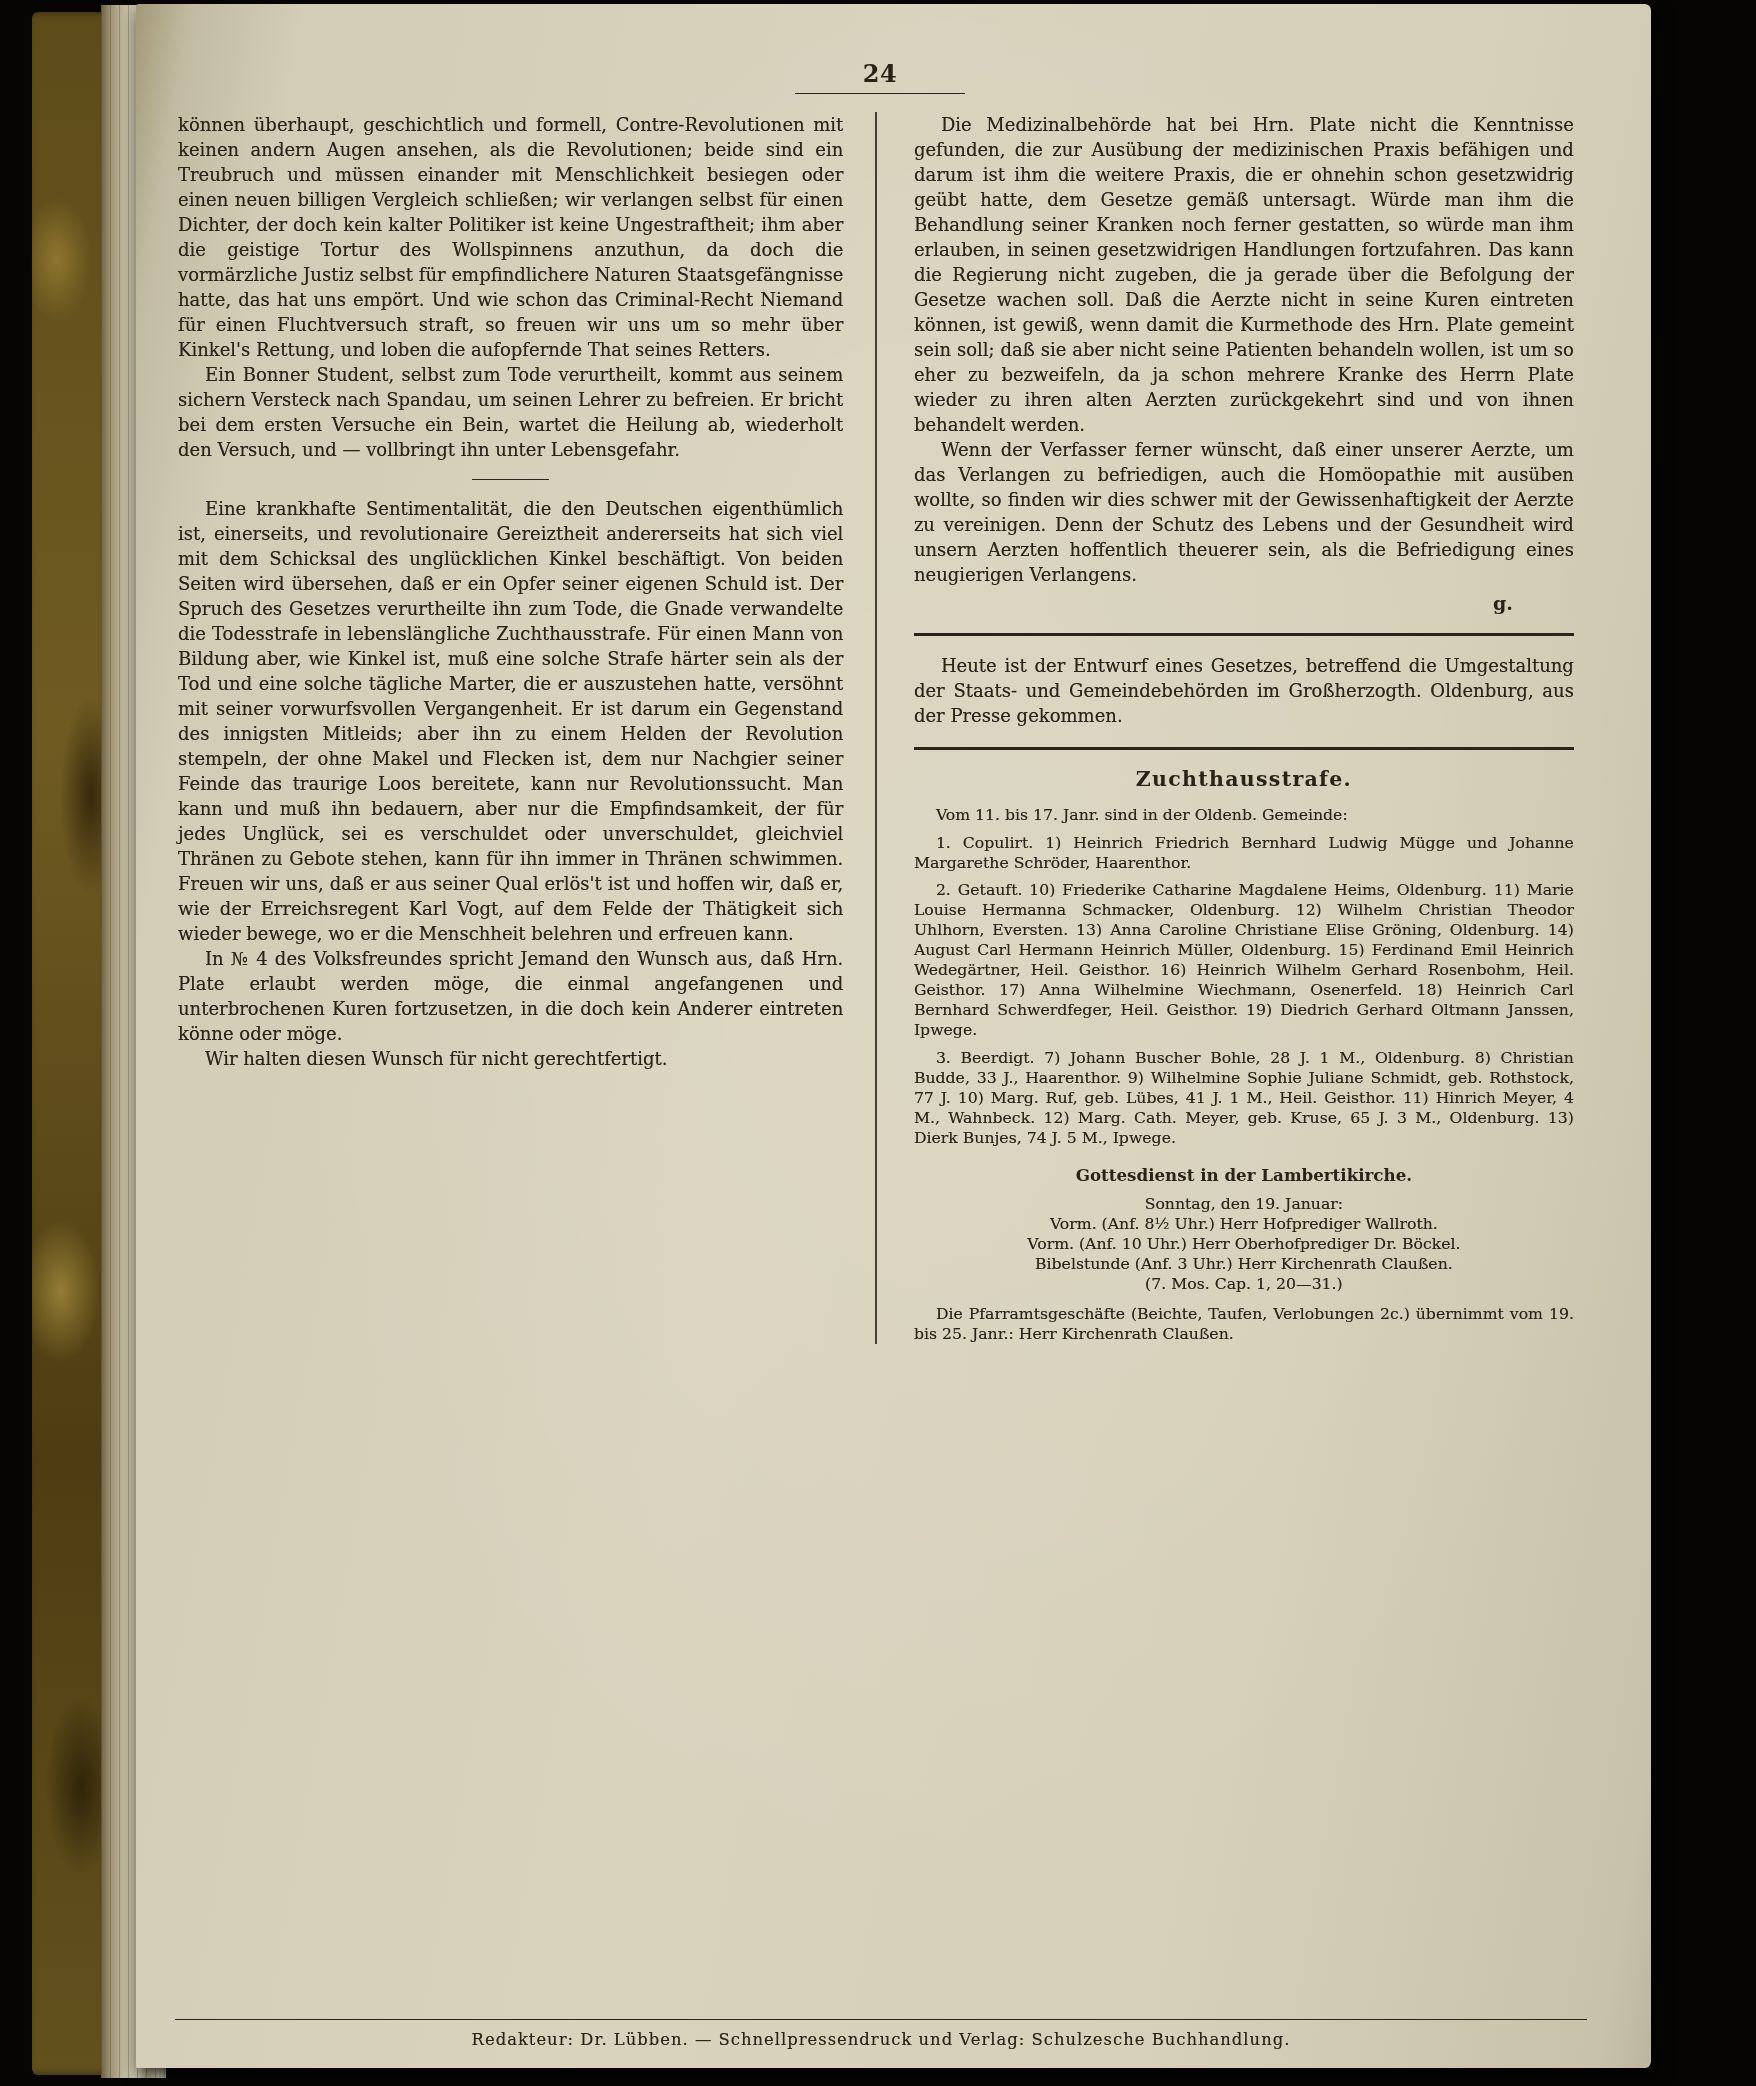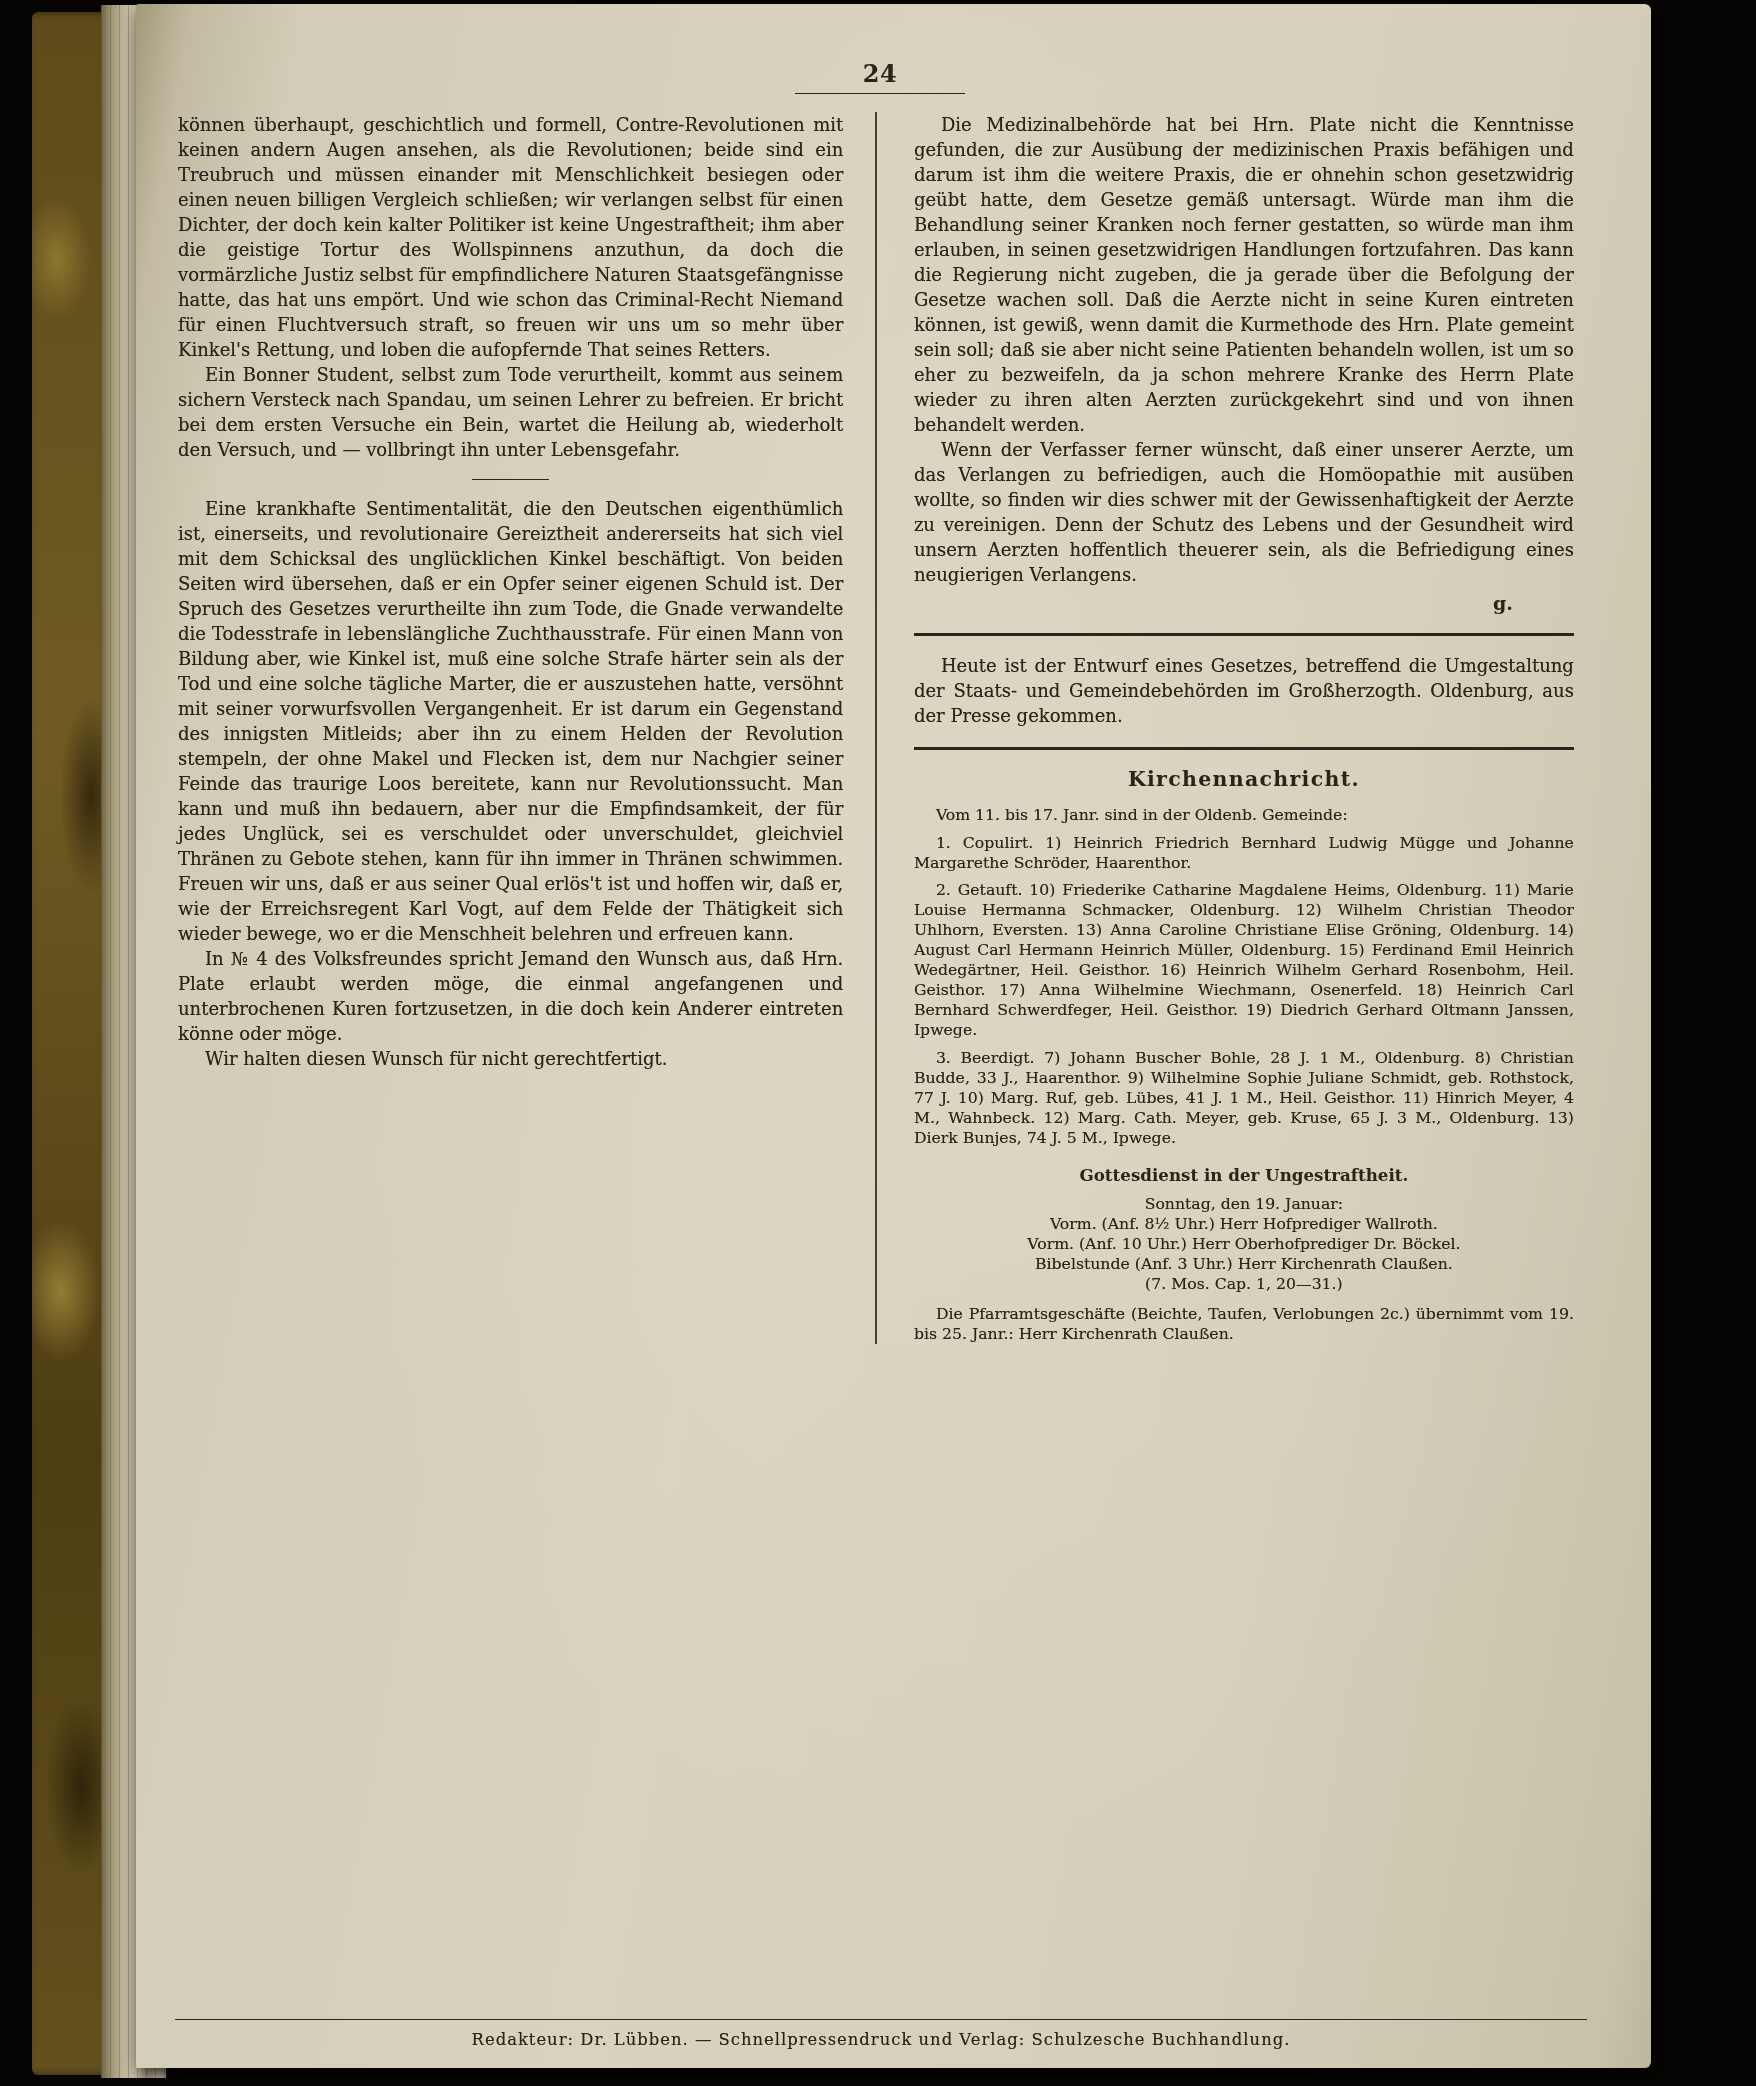--- a/index.html
+++ b/index.html
@@ -97,27 +97,27 @@
 
       <div class="col-right">
         <p class="bt indent">Die Medizinalbehörde hat bei Hrn. Plate nicht die Kenntnisse gefunden, die zur Ausübung der medizinischen Praxis befähigen und darum ist ihm die weitere Praxis, die er ohnehin schon gesetzwidrig geübt hatte, dem Gesetze gemäß untersagt.  Würde man ihm die Behandlung seiner Kranken noch ferner gestatten, so würde man ihm erlauben, in seinen gesetzwidrigen Handlungen fortzufahren.  Das kann die Regierung nicht zugeben, die ja gerade über die Befolgung der Gesetze wachen soll.  Daß die Aerzte nicht in seine Kuren eintreten können, ist gewiß, wenn damit die Kurmethode des Hrn. Plate gemeint sein soll; daß sie aber nicht seine Patienten behandeln wollen, ist um so eher zu bezweifeln, da ja schon mehrere Kranke des Herrn Plate wieder zu ihren alten Aerzten zurückgekehrt sind und von ihnen behandelt werden.</p>
         <p class="bt indent">Wenn der Verfasser ferner wünscht, daß einer unserer Aerzte, um das Verlangen zu befriedigen, auch die Homöopathie mit ausüben wollte, so finden wir dies schwer mit der Gewissenhaftigkeit der Aerzte zu vereinigen.  Denn der Schutz des Lebens und der Gesundheit wird unsern Aerzten hoffentlich theuerer sein, als die Befriedigung eines neugierigen Verlangens.</p>
         <div class="signature">g.</div>
 
         <div class="rule-double"></div>
         <p class="bt indent">Heute ist der Entwurf eines Gesetzes, betreffend die Umgestaltung der Staats- und Gemeindebehörden im Großherzogth. Oldenburg, aus der Presse gekommen.</p>
         <div class="rule-double"></div>
 
-        <div class="h-church">Kirchennachricht.</div>
+        <div class="h-church">Zuchthausstrafe.</div>
         <p class="sm sm-indent entry">Vom 11. bis 17. Janr. sind in der Oldenb. Gemeinde:</p>
         <p class="sm sm-indent entry">1. Copulirt.  1) Heinrich Friedrich Bernhard Ludwig Mügge und Johanne Margarethe Schröder, Haarenthor.</p>
         <p class="sm sm-indent entry">2. Getauft.  10) Friederike Catharine Magdalene Heims, Oldenburg.  11) Marie Louise Hermanna Schmacker, Oldenburg.  12) Wilhelm Christian Theodor Uhlhorn, Eversten.  13) Anna Caroline Christiane Elise Gröning, Oldenburg.  14) August Carl Hermann Heinrich Müller, Oldenburg.  15) Ferdinand Emil Heinrich Wedegärtner, Heil. Geisthor.  16) Heinrich Wilhelm Gerhard Rosenbohm, Heil. Geisthor.  17) Anna Wilhelmine Wiechmann, Osenerfeld.  18) Heinrich Carl Bernhard Schwerdfeger, Heil. Geisthor.  19) Diedrich Gerhard Oltmann Janssen, Ipwege.</p>
         <p class="sm sm-indent entry">3. Beerdigt.  7) Johann Buscher Bohle, 28 J. 1 M., Oldenburg.  8) Christian Budde, 33 J., Haarenthor.  9) Wilhelmine Sophie Juliane Schmidt, geb. Rothstock, 77 J.  10) Marg. Ruf, geb. Lübes, 41 J. 1 M., Heil. Geisthor.  11) Hinrich Meyer, 4 M., Wahnbeck.  12) Marg. Cath. Meyer, geb. Kruse, 65 J. 3 M., Oldenburg.  13) Dierk Bunjes, 74 J. 5 M., Ipwege.</p>
 
-        <div class="h-service">Gottesdienst in der Ungestraftheit.</div>
+        <div class="h-service">Gottesdienst in der Lambertikirche.</div>
         <p class="sm svc-line">Sonntag, den 19. Januar:</p>
         <p class="sm svc-line">Vorm. (Anf. 8½ Uhr.) Herr Hofprediger Wallroth.</p>
         <p class="sm svc-line">Vorm. (Anf. 10 Uhr.) Herr Oberhofprediger Dr. Böckel.</p>
         <p class="sm svc-line">Bibelstunde (Anf. 3 Uhr.) Herr Kirchenrath Claußen.</p>
         <p class="sm svc-line">(7. Mos. Cap. 1, 20—31.)</p>
         <p class="sm sm-indent svc-note">Die Pfarramtsgeschäfte (Beichte, Taufen, Verlobungen 2c.) übernimmt vom 19. bis 25. Janr.: Herr Kirchenrath Claußen.</p>
       </div>
 
     </div>
   </div>

